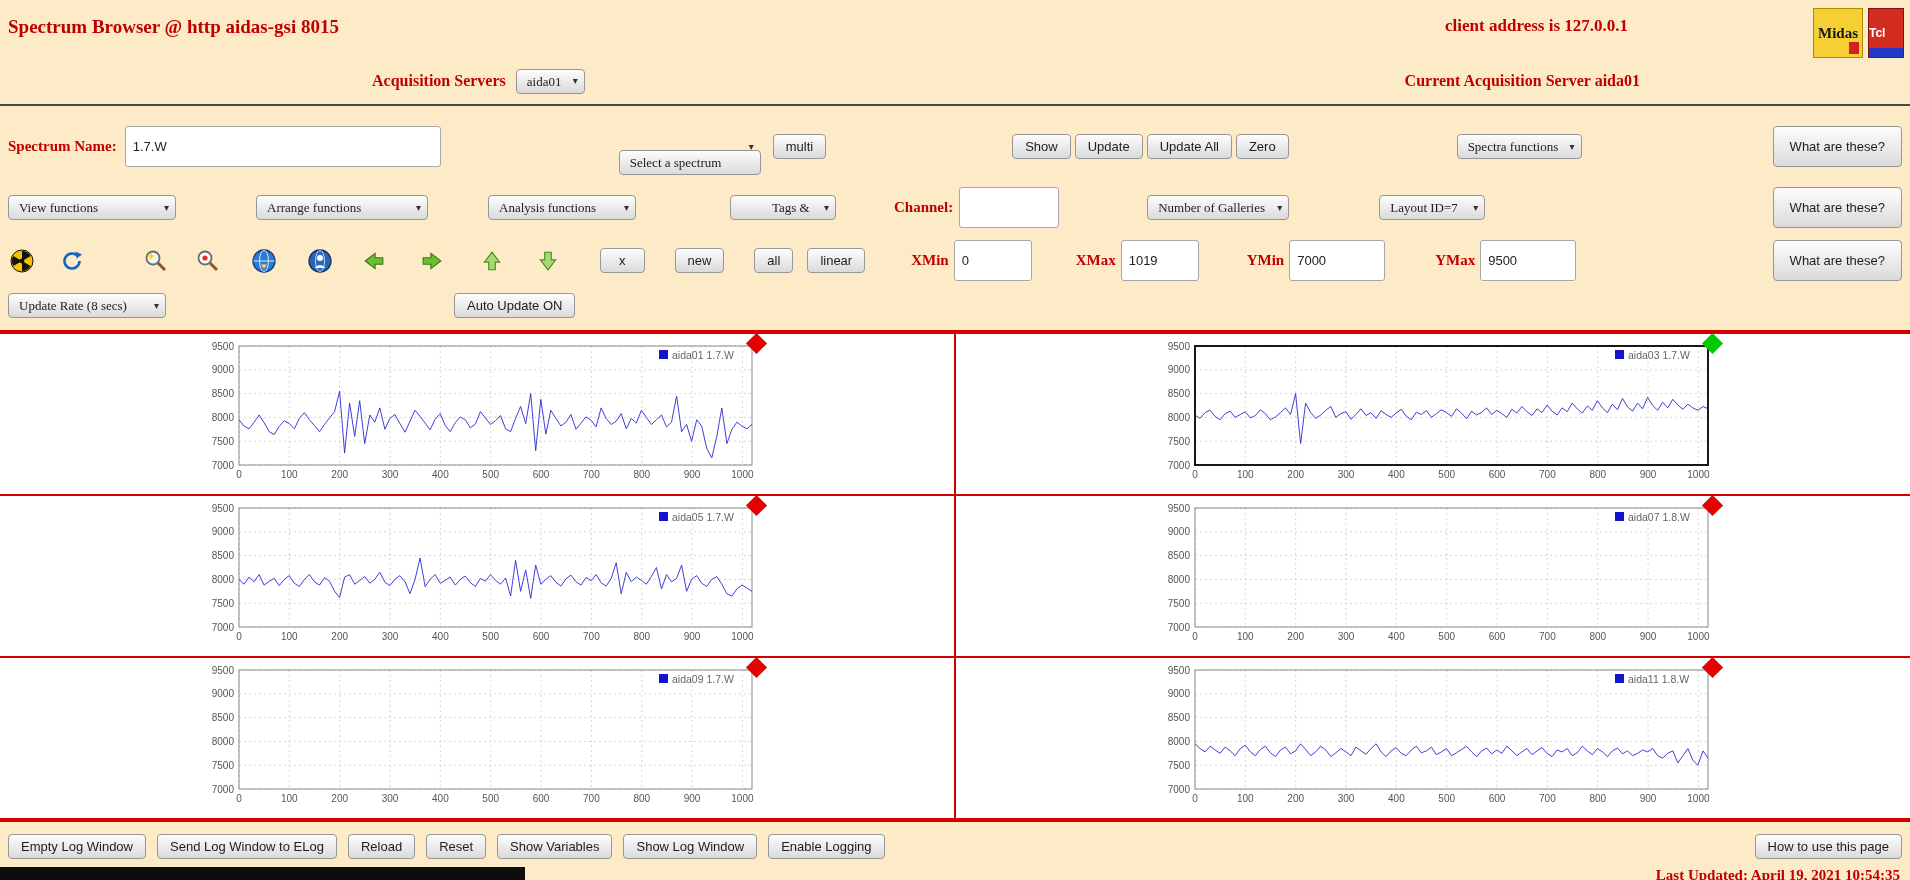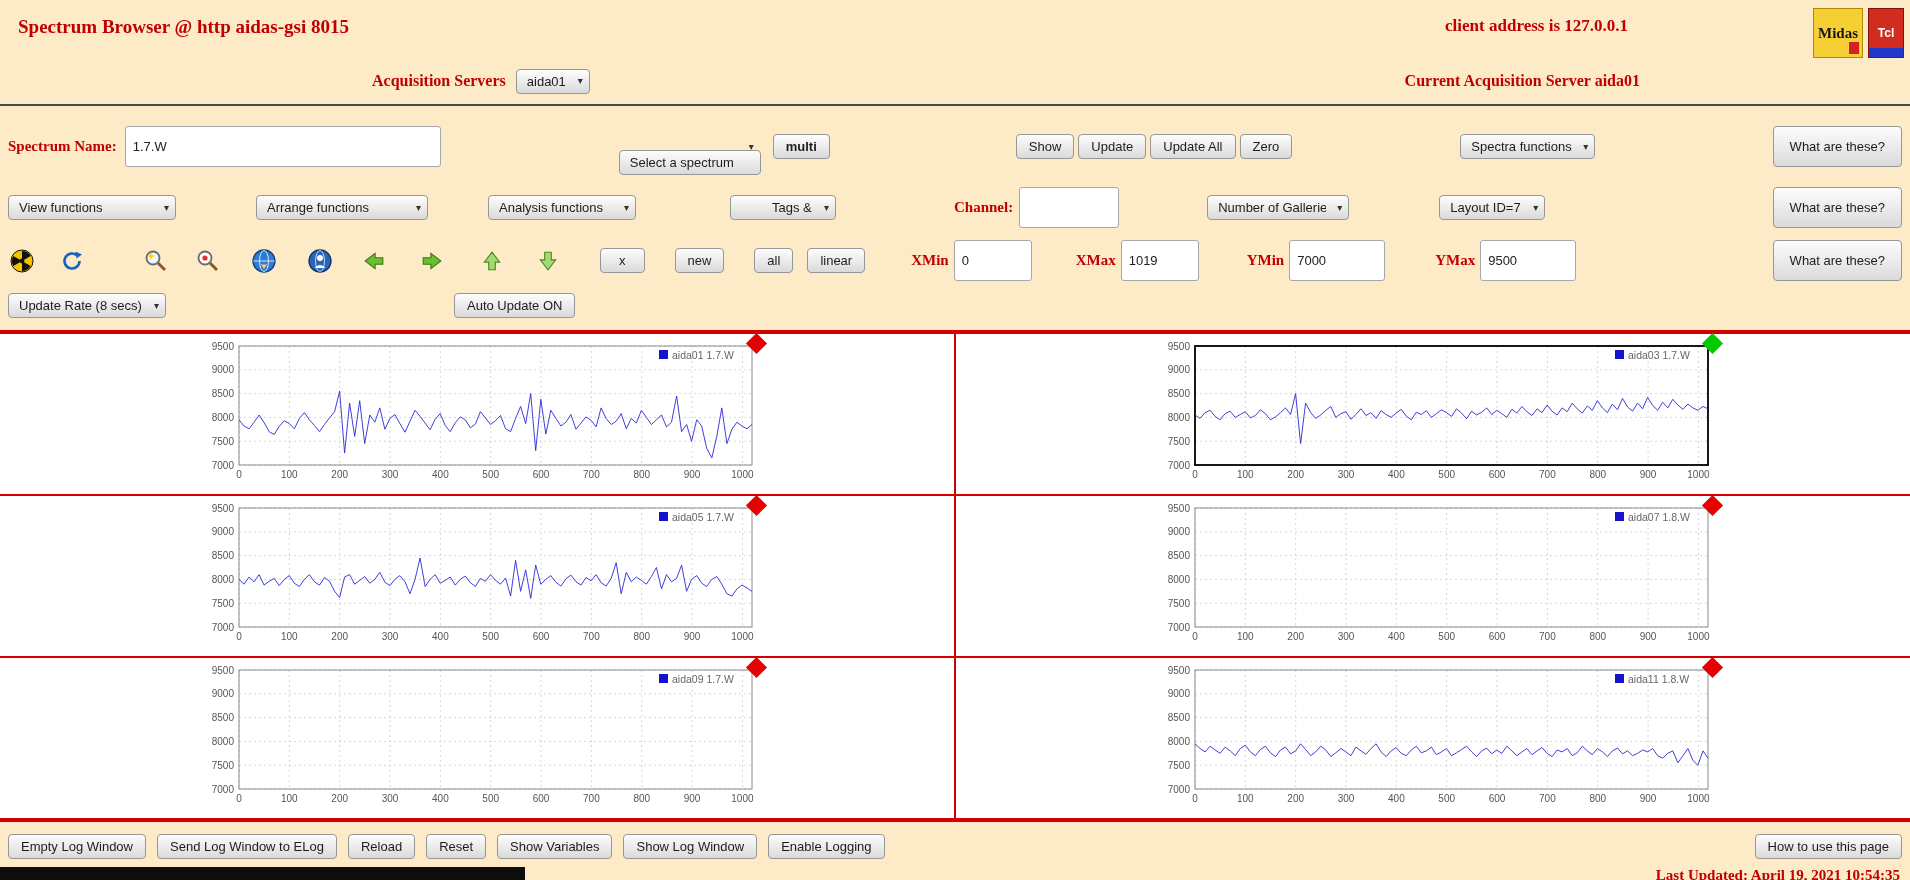--- a/index.html
+++ b/index.html
@@ -2,58 +2,58 @@
 <html><head>
 <meta charset="utf-8">
 <style>
   html,body{margin:0;padding:0;}
   body{background:#fdeac7;font-family:"Liberation Sans",sans-serif;}
   .app{width:1910px;height:880px;position:relative;overflow:hidden;background:#fdeac7;}
   .row{display:flex;align-items:center;}
   .rl{color:#c00000;font-family:"Liberation Serif",serif;font-weight:bold;font-size:15px;white-space:nowrap;}
 
   
-  .hdr{padding:8px 6px 0 18px;align-items:flex-start;height:50px;}
+  .hdr{padding:8px 6px 0 8px;align-items:flex-start;height:50px;}
   .title{font-family:"Liberation Serif",serif;font-weight:bold;font-size:19px;color:#c00000;padding-top:8px;}
   .client{margin-left:auto;margin-right:185px;font-family:"Liberation Serif",serif;font-weight:bold;font-size:17px;color:#c00000;padding-top:8px;}
   .logos{display:flex;gap:5px;}
   .logo-midas{width:48px;height:48px;background:#f6cf35;border:1px solid #b08a00;display:flex;align-items:center;justify-content:center;font-family:"Liberation Serif",serif;font-weight:bold;font-size:15px;color:#161616;position:relative;cursor:pointer;}
   .logo-midas::after{content:"";position:absolute;right:3px;bottom:3px;width:10px;height:12px;background:#d42020;}
-  .logo-tcl{width:34px;height:48px;background:#d22b1f;border:1px solid #7e120c;display:flex;align-items:center;justify-content:center;font-weight:bold;font-size:12px;color:#fff;position:relative;cursor:pointer;}
+  .logo-tcl{width:34px;height:48px;background:#d22b1f;border:1px solid #7e120c;display:flex;align-items:center;font-weight:bold;font-size:12px;color:#fff;position:relative;cursor:pointer;}
   .logo-tcl::after{content:"";position:absolute;left:0;right:0;bottom:0;height:9px;background:#2438c8;}
 
   
   .server-row{height:46px;border-bottom:2px solid #4a4a4a;padding:0 8px;}
   .server-row .rl{margin-left:364px;font-size:16px;}
   .server-row .select-wrap{margin-left:10px;}
   .current{margin-left:auto;margin-right:262px;font-family:"Liberation Serif",serif;font-weight:bold;font-size:16px;color:#c00000;}
 
   
   .btn{background:linear-gradient(#fdfdfd,#dadada);border:1px solid #979797;border-radius:4px;font-size:13px;padding:4px 12px;color:#1d1d1d;cursor:pointer;white-space:nowrap;font-family:"Liberation Sans",sans-serif;}
   .select-wrap{position:relative;display:inline-block;}
   .select-wrap::after{content:"▾";position:absolute;right:7px;top:50%;transform:translateY(-54%);font-size:10px;color:#333;pointer-events:none;}
-  select{appearance:none;-webkit-appearance:none;background:linear-gradient(#fdfdfd,#dadada);border:1px solid #979797;border-radius:4px;font-size:13px;padding:4px 22px 4px 10px;color:#1d1d1d;cursor:pointer;font-family:Liberation Sans, sans-serif;}
+  select{appearance:none;-webkit-appearance:none;background:linear-gradient(#fdfdfd,#dadada);border:1px solid #979797;border-radius:4px;font-size:13px;padding:4px 22px 4px 10px;color:#1d1d1d;cursor:pointer;font-family:Liberation Serif, serif;}
   .ti{border:1px solid #a7a7a7;border-radius:3px;padding:12px 7px;font-size:13px;background:#fff;font-family:"Liberation Sans",sans-serif;color:#222;}
 
   .r3{padding:12px 8px 0 8px;}
   .in-name{width:300px;margin-left:8px;}
   .sel-spectrum{width:142px;margin-top:32px;}
   .ml-spectrum{margin-left:178px;}
-  .ml-multi{margin-left:12px;font-weight:bold;}
+  .ml-multi{margin-left:12px;}
   .ml-show{margin-left:186px;}
   .gap4{margin-left:4px;}
   .ml-spectrafn{margin-left:168px;}
   .what{margin-left:auto;padding:12px 16px;}
 
   .r4{padding:12px 8px 0 8px;}
   .sel-view{width:168px;}
   .sel-arrange{width:172px;margin-left:80px;}
   .sel-analysis{width:148px;margin-left:60px;}
   .sel-tags{width:106px;margin-left:94px;padding-left:41px;}
-  .lbl-channel{margin-left:118px;}
+  .lbl-channel{margin-left:58px;}
   .in-channel{width:84px;margin-left:6px;}
   .sel-galleries{width:142px;margin-left:88px;}
   .sel-layout{width:106px;margin-left:90px;}
 
   .r5{padding:12px 8px 0 8px;}
   .icon-btn{display:inline-flex;align-items:center;justify-content:center;width:28px;height:28px;cursor:pointer;}
   .in-axis{width:62px;margin-left:5px;}
   .in-axis-w{width:80px;margin-left:5px;}
   .ml-new{margin-left:30px;}
   .ml-all{margin-left:30px;}

